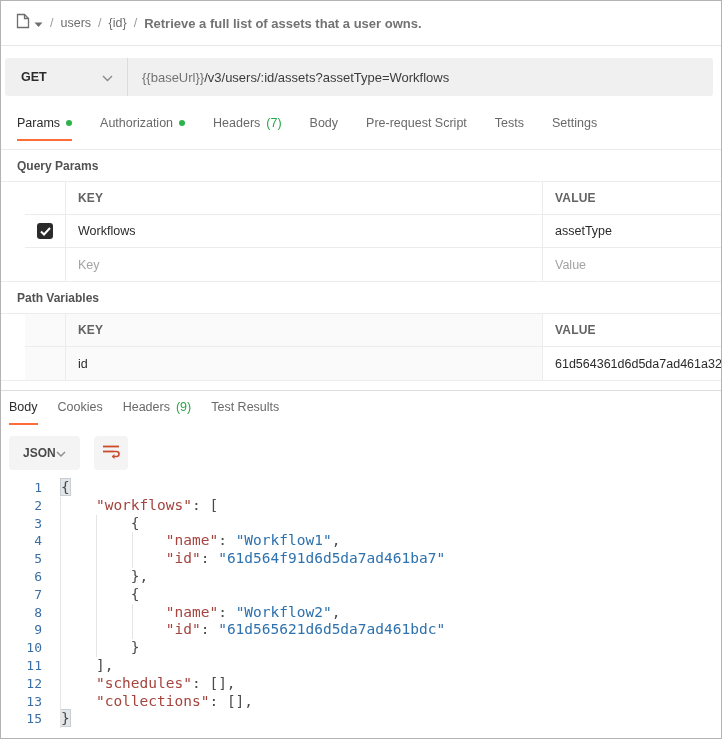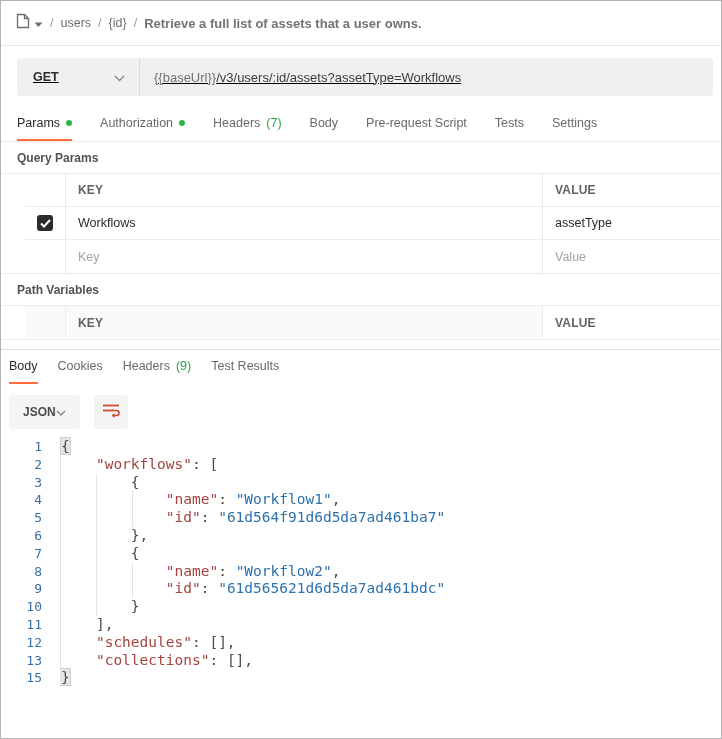--- a/index.html
+++ b/index.html
@@ -7,30 +7,30 @@
   .page { width:722px; height:739px; border:1px solid #b3b3b3; background:#fff; overflow:hidden; }
 
   
   .crumbbar { height:45px; border-bottom:1px solid #e7e7e7; display:flex; align-items:center; padding:0 14px; gap:7px; }
   .doc-ico { display:flex; align-items:center; gap:3px; }
   .crumb-sep { color:#9a9a9a; font-size:12.5px; }
   .crumb-item { color:#6e6e6e; font-size:12.5px; }
   .crumb-title { color:#737373; font-size:13px; font-weight:bold; }
 
   
-  .req-wrap { padding:12px 8px 10px 16px;text-decoration:underline; }
+  .req-wrap { padding:12px 8px 10px 4px; }
   .req-bar { height:38px; background:#f0f0f0; border-radius:3px; display:flex; align-items:center; }
   .method-select { width:122px; height:100%; display:flex; align-items:center; justify-content:space-between; padding:0 14px 0 16px; cursor:pointer; }
   .method-label { font-size:12.5px; font-weight:bold; color:#2b2b2b; }
   .req-divider { width:1px; height:100%; background:#dcdcdc; }
   .url-field { flex:1; padding:0 14px; font-size:13px; color:#3c3c3c; white-space:nowrap; overflow:hidden; }
   .url-var { color:#737373; }
 
   
-  .tabs-row { padding:10px 0 0 16px; border-bottom:1px solid #ebebeb; display:flex; gap:28px; }
+  .tabs-row { padding:10px 0 8px 16px; border-bottom:1px solid #ebebeb; display:flex; gap:28px; }
   .tab { font-size:12.5px; color:#696969; padding-bottom:9px; display:inline-flex; align-items:center; gap:6px; cursor:pointer; border-bottom:2px solid transparent; }
   .tab.active { color:#2b2b2b; border-bottom:2px solid #ff6c37; }
   .dot { width:6px; height:6px; border-radius:50%; background:#2cb34a; }
   .count-green { color:#28a745; }
 
   .section-label { font-size:12px; font-weight:bold; color:#525252; padding:9px 16px 8px 16px; }
 
   
   .kv-table { border-top:1px solid #ececec; border-bottom:1px solid #ececec; }
   .kv-row { display:grid; grid-template-columns:40px 477px 1fr; height:33px; border-bottom:1px solid #ececec;margin-left:24px; }
@@ -156,20 +156,25 @@
     </div>
   </div>
 
   <div class="section-label">Path Variables</div>
   <div class="kv-table pv">
     <div class="kv-row">
       <div class="kv-cell kv-check-cell"></div>
       <div class="kv-cell kv-header keycell">KEY</div>
       <div class="kv-cell kv-header">VALUE</div>
     </div>
+    <div class="kv-row">
+      <div class="kv-cell kv-check-cell"></div>
+      <div class="kv-cell keycell">id</div>
+      <div class="kv-cell">61d564361d6d5da7ad461a32</div>
+    </div>
   </div>
 
   <div class="pane-sep"></div>
 
   <div class="resp-tabs">
     <span class="tab active">
         <span>Body</span>
       </span>
     <span class="tab">
         <span>Cookies</span>

